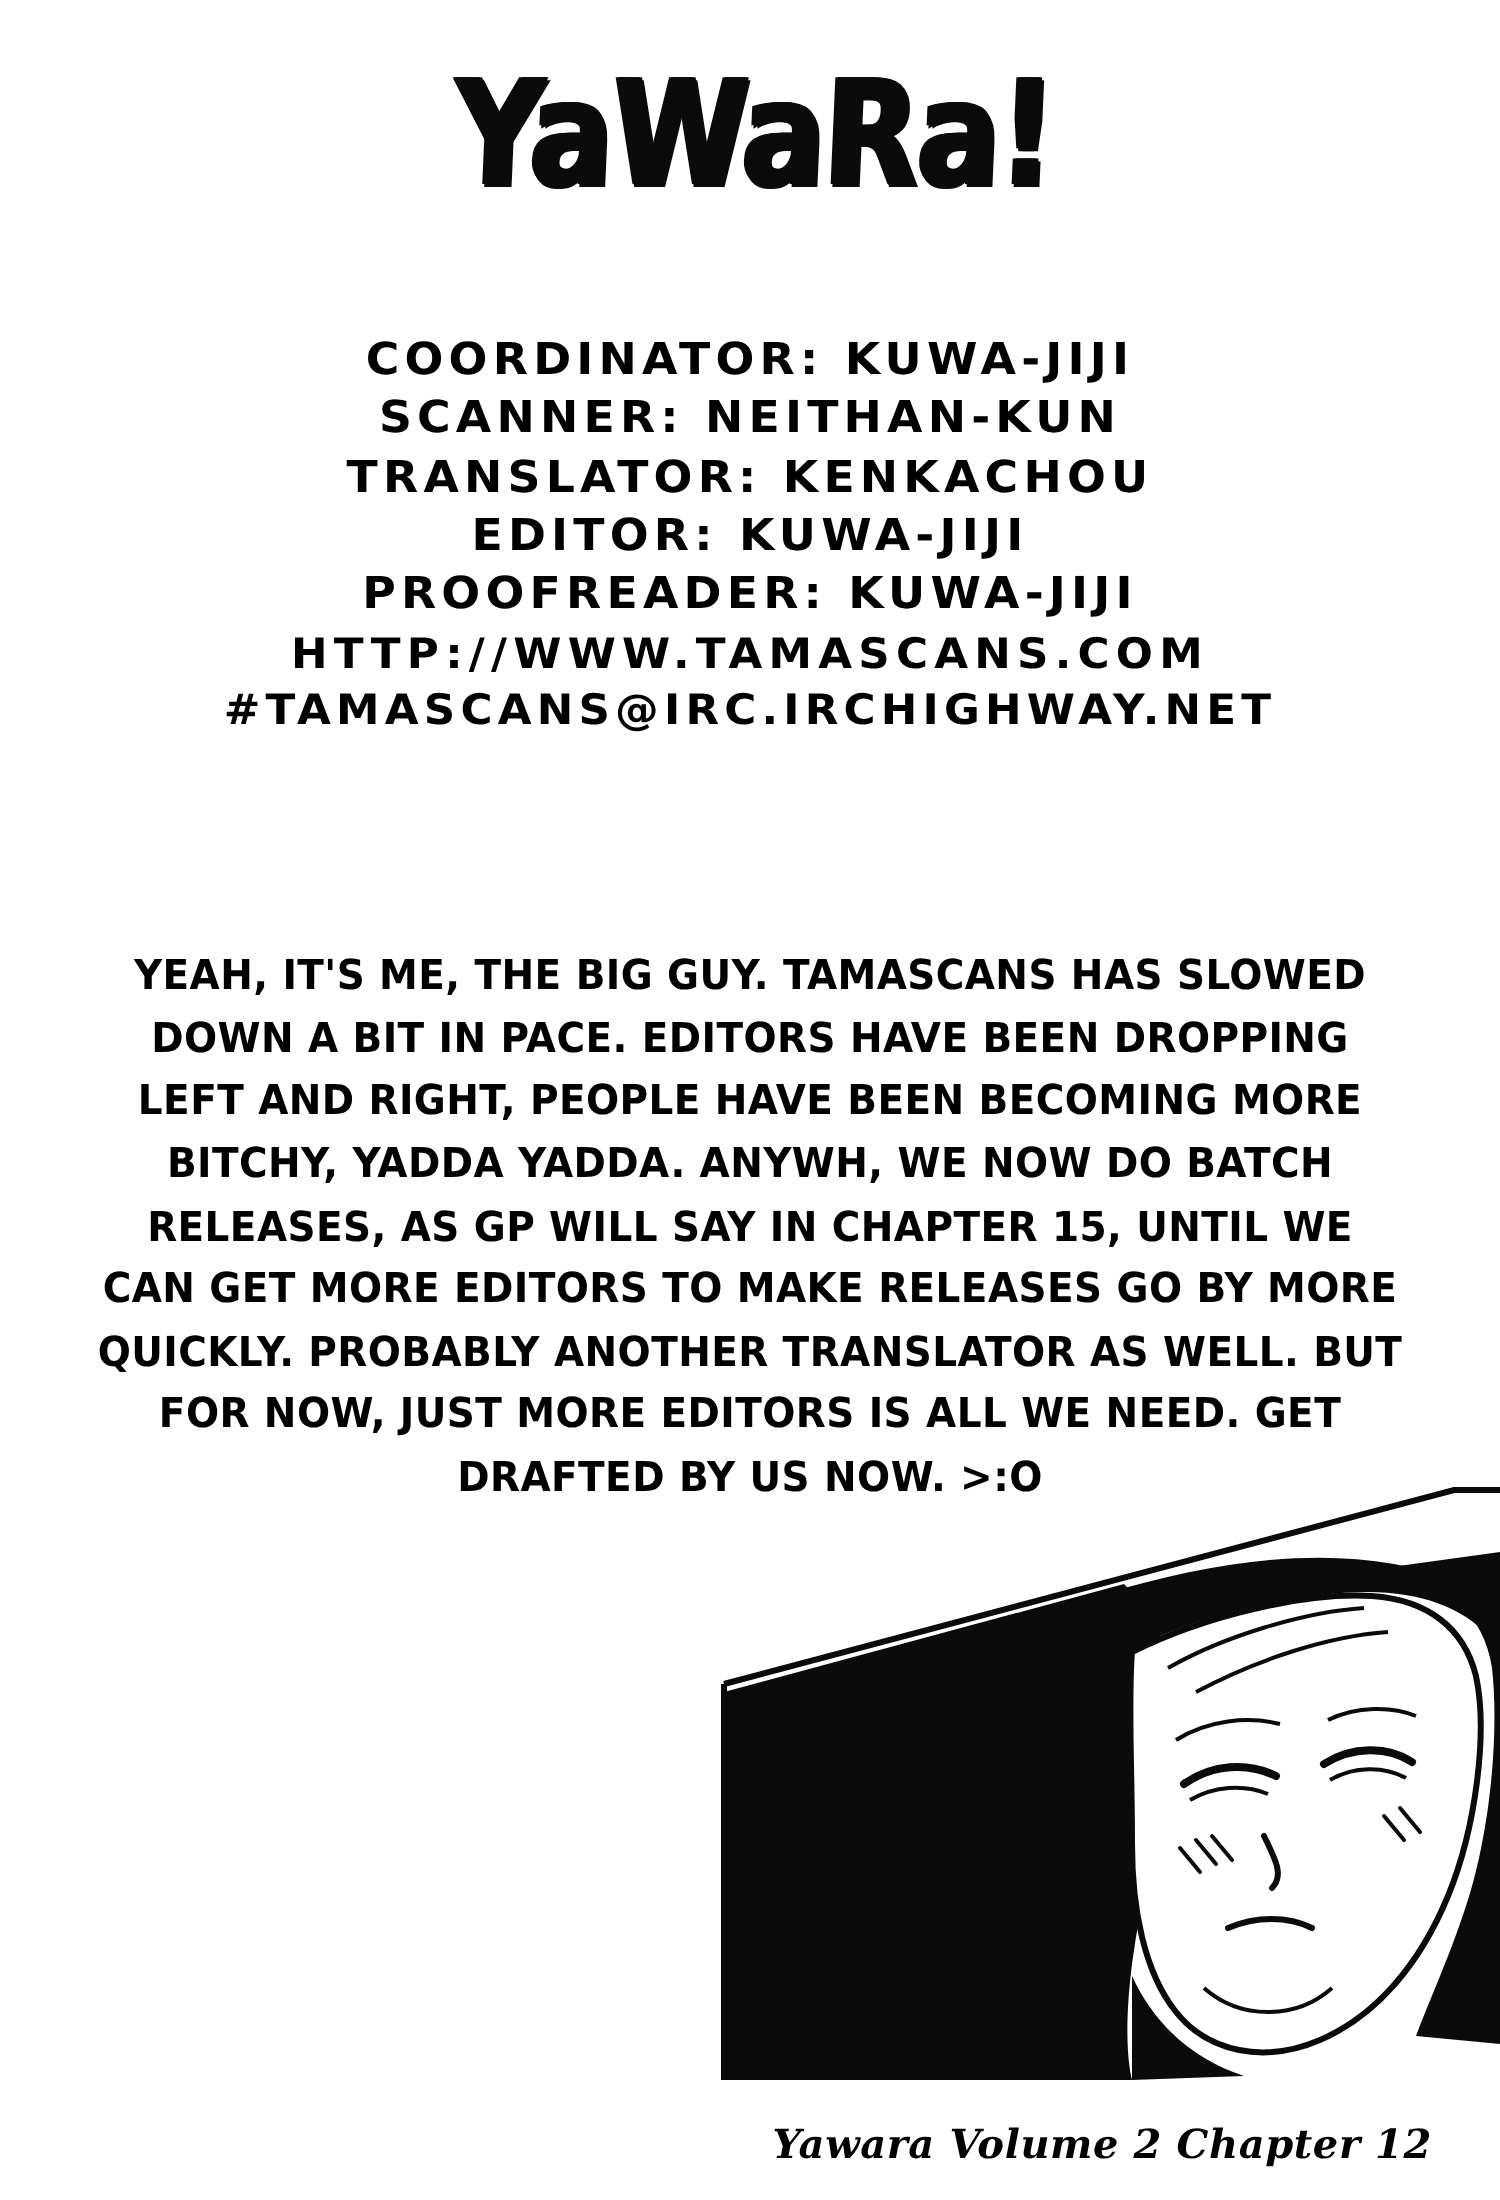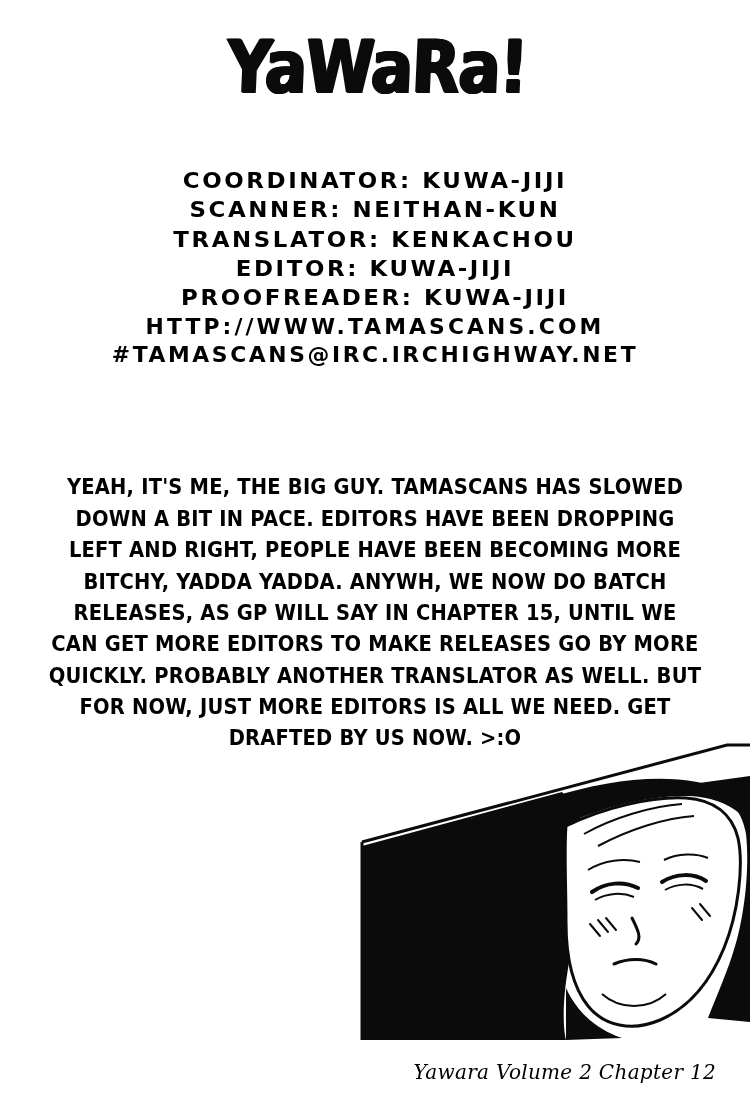--- a/index.html
+++ b/index.html
@@ -100,21 +100,21 @@
   }
   .panel svg { display: block; }
 
   
   .footer {
     position: absolute;
     right: 34px;
     bottom: 16px;
     font-family: "DejaVu Serif", serif;
     font-style: italic;
-    font-weight: normal;
+    font-weight: bold;
     font-size: 20px;
     letter-spacing: 0.3px;
     color: #000000;
   }
 </style>
 </head>
 <body>
 
 <div class="logo-wrap">
   <span class="logo-text">YaWaRa!</span>

